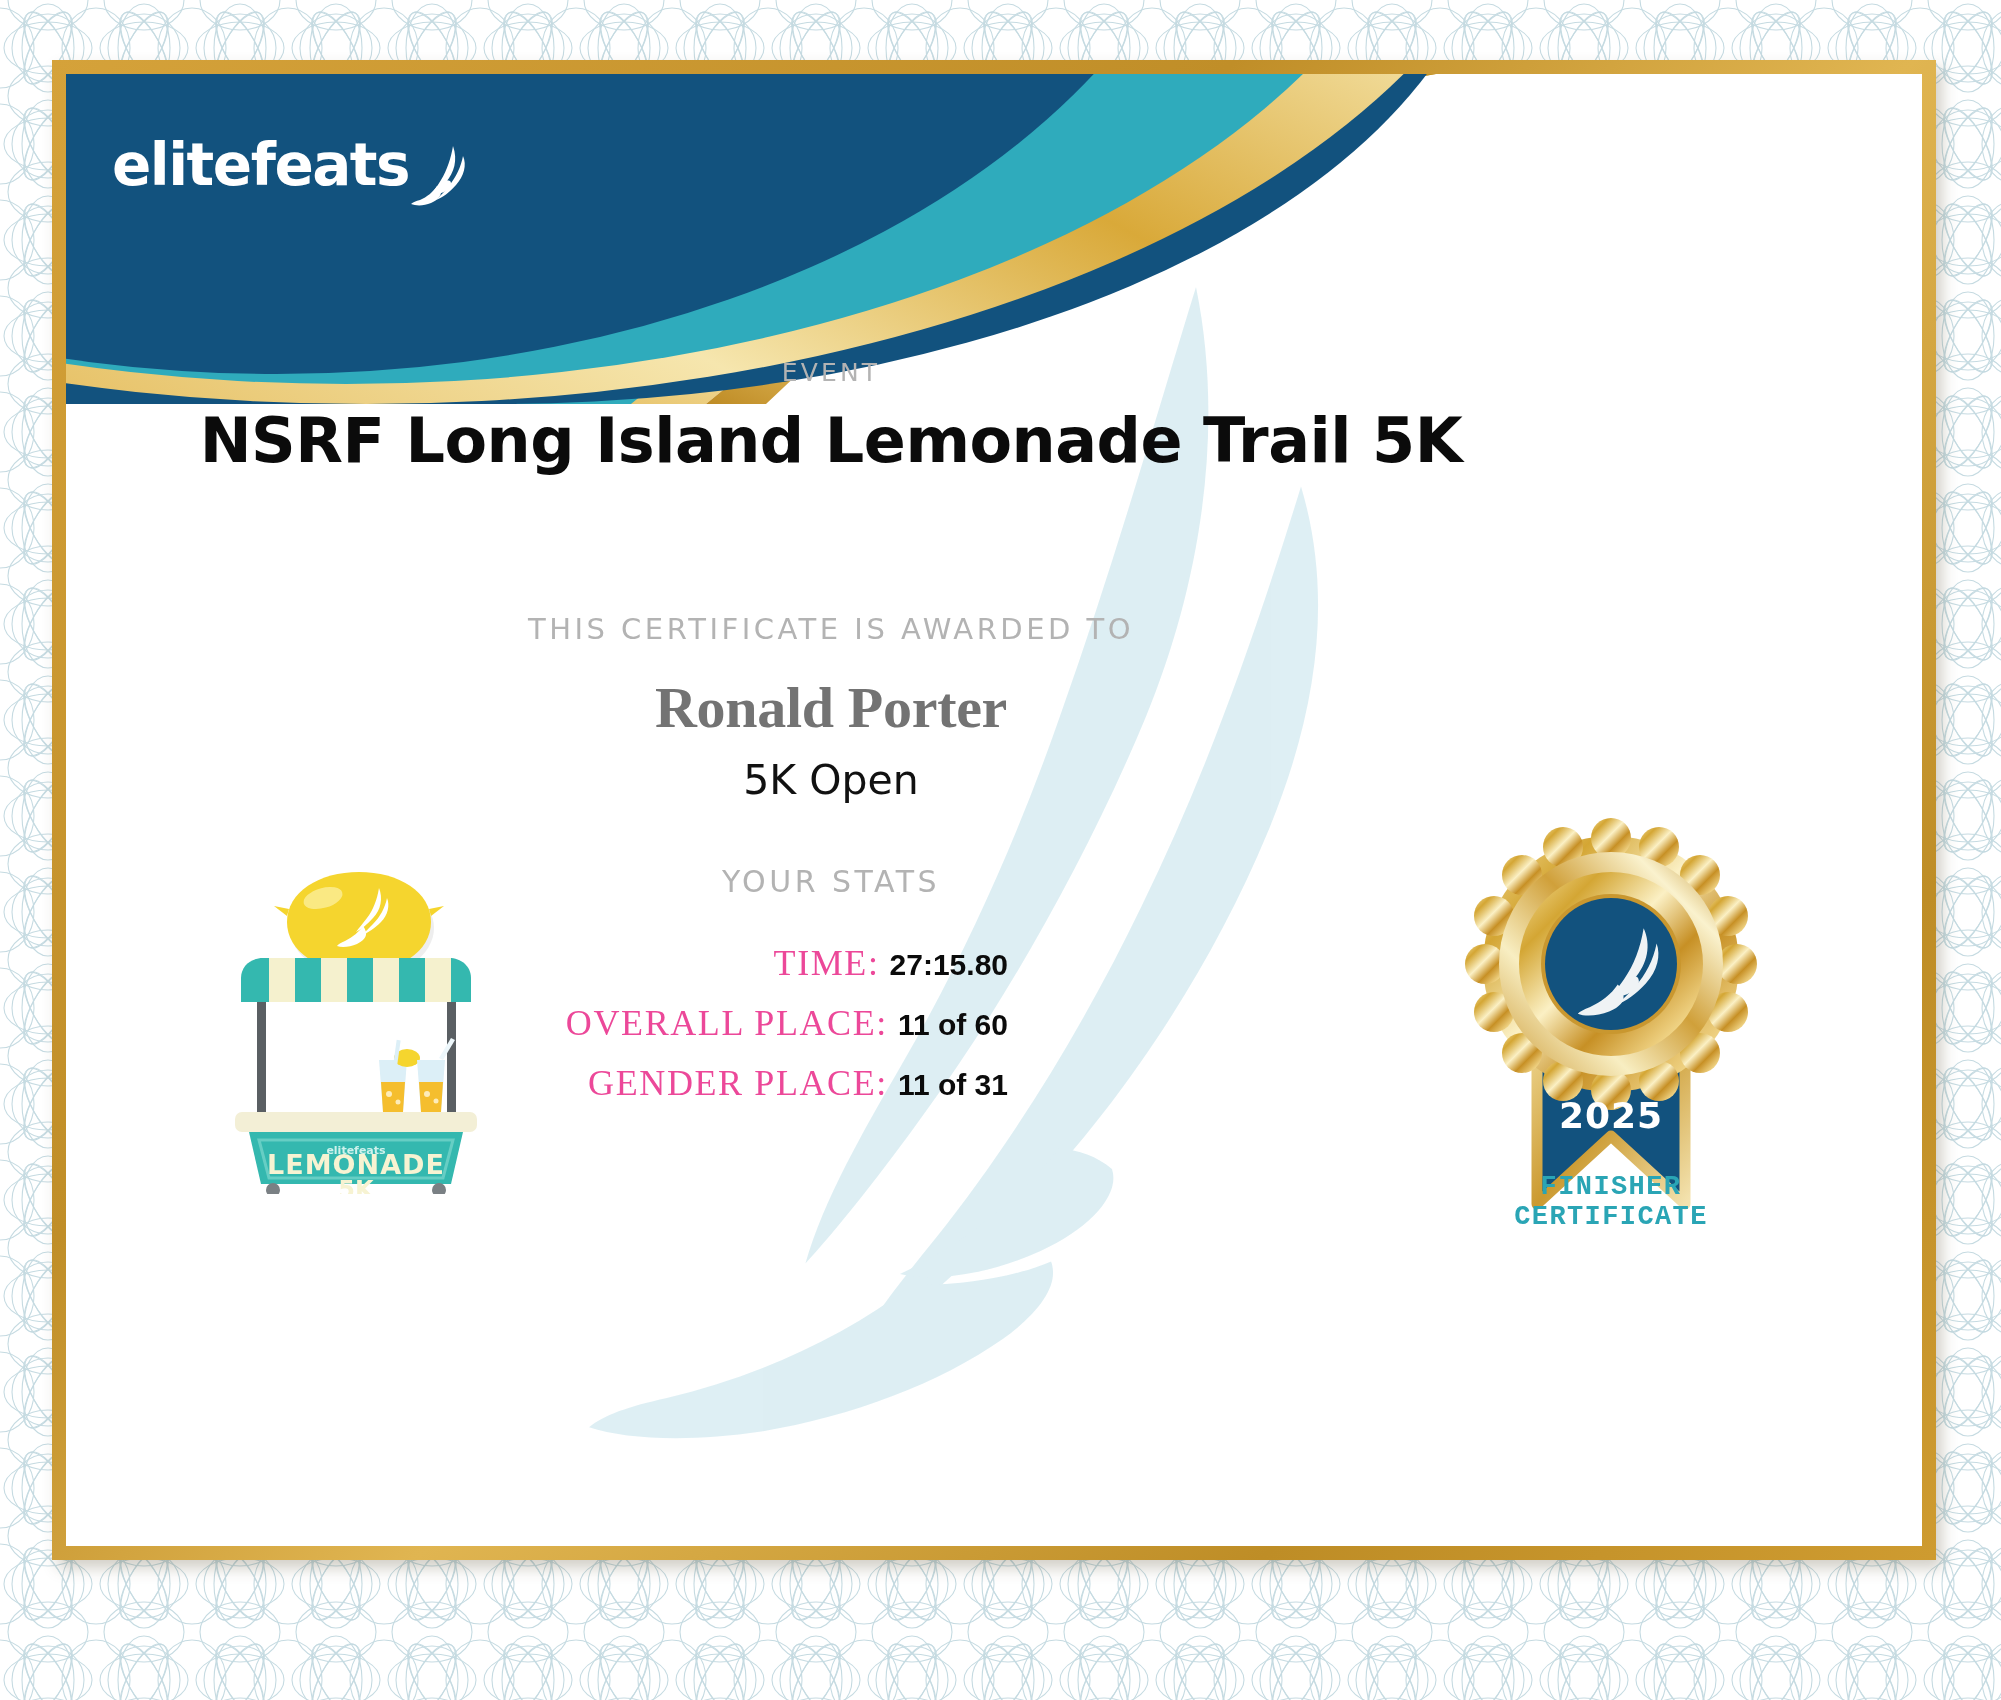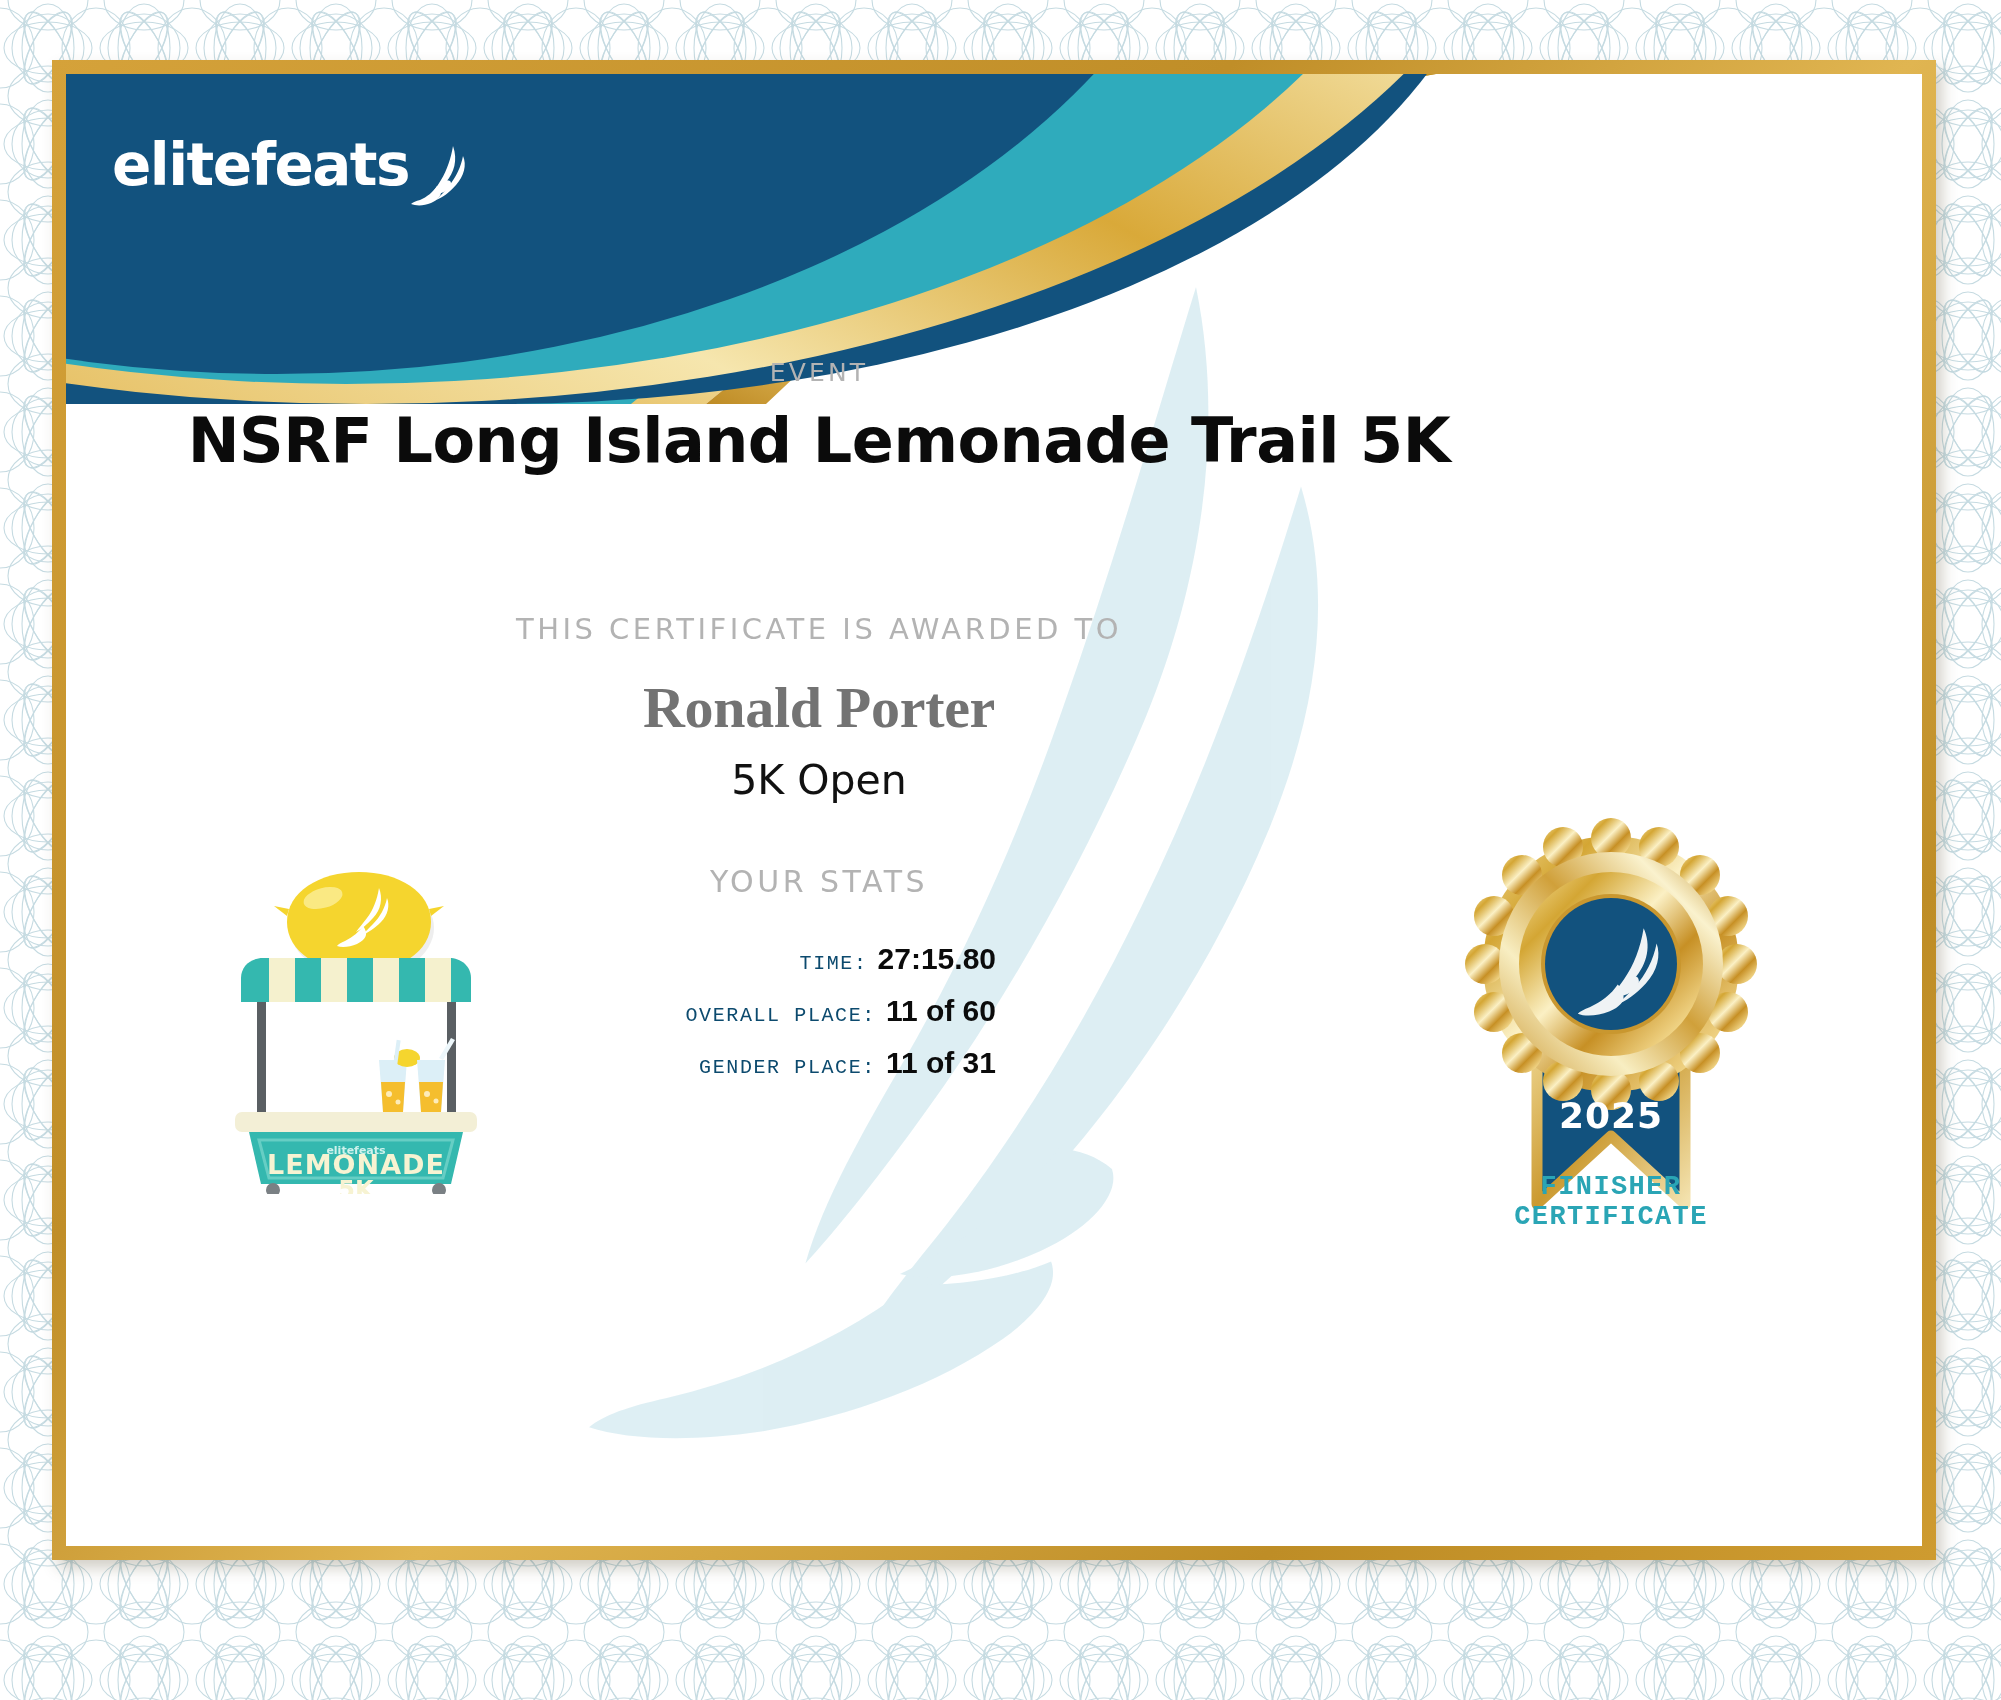--- a/index.html
+++ b/index.html
@@ -70,21 +70,21 @@
     font-weight:700;
     letter-spacing:-1.5px;
     font-family:"DejaVu Sans", sans-serif;
     line-height:1;
   }
   #logo-wing{margin-left:2px;margin-bottom:-14px;}
 
   
   #content{
     position:absolute;
-    left:4px;top:0;width:1498px;height:1472px;
+    left:16px;top:0;width:1498px;height:1472px;
     z-index:5;
   }
   .centerline{
     position:absolute;
     left:0;right:0;
     text-align:center;
   }
   .lbl{
     color:#b3b3b3;
     font-weight:400;
@@ -126,24 +126,24 @@
   }
   .stat-row{
     display:flex;
     justify-content:flex-end;
     align-items:baseline;
     padding-right:930px;
     margin-bottom:18px;
     white-space:nowrap;
   }
   .stat-label{
-    color:#0c4a6e;
-    font-size:20px;
+    color:#ec4899;
+    font-size:36px;
     letter-spacing:1.6px;
-    font-family:Liberation Mono, monospace;
+    font-family:Liberation Serif, serif;
     font-weight:400;
   }
   .stat-value{
     color:#0b0b0b;
     font-size:30px;
     font-weight:700;
     margin-left:10px;
     letter-spacing:0px;
     font-family:Liberation Sans, sans-serif;
   }

